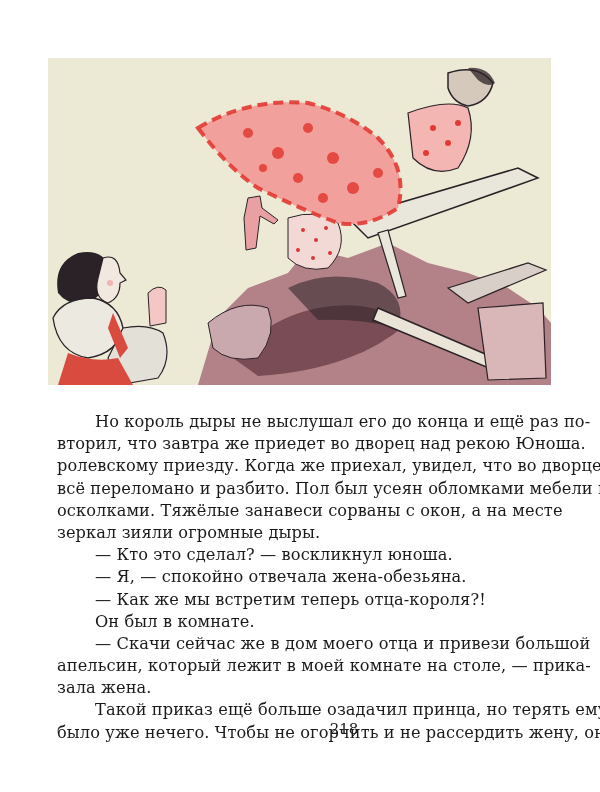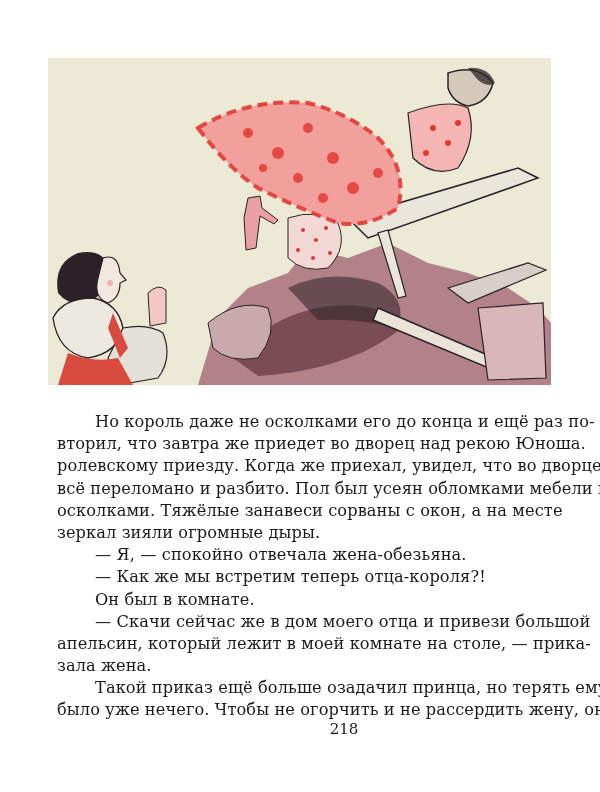--- a/index.html
+++ b/index.html
@@ -125,26 +125,27 @@
     <path d="M75 270 Q100 265 115 275 Q125 300 110 320 L70 327 L60 300 Z" fill="#e3e0d8" stroke="#2a2226" stroke-width="1.2"></path>
 
     <path d="M100 235 Q110 225 118 232 L118 265 L102 268 Z" fill="#f3c8c4" stroke="#2a2226" stroke-width="1"></path>
 
     <path d="M20 295 Q45 305 70 300 L85 327 L10 327 Z" fill="#d94b3f"></path>
     <path d="M65 255 L80 290 L72 300 L60 270 Z" fill="#d94b3f"></path>
   </svg>
 </div>
 
 <div class="text-block">
-  <span class="line indent">Но король даже не осколками его до конца и ещё раз по-</span>
+  <span class="line indent">Но король дыры не выслушал его до конца и ещё раз по-</span>
   <span class="line last">вторил, что завтра же приедет во дворец над рекою Юноша.</span>
   <span class="line">ролевскому приезду. Когда же приехал, увидел, что во дворце</span>
   <span class="line">всё переломано и разбито. Пол был усеян обломками мебели и</span>
   <span class="line">осколками. Тяжёлые занавеси сорваны с окон, а на месте</span>
   <span class="line last">зеркал зияли огромные дыры.</span>
+  <span class="line indent last">— Кто это сделал? — воскликнул юноша.</span>
   <span class="line indent last">— Я, — спокойно отвечала жена-обезьяна.</span>
   <span class="line indent last">— Как же мы встретим теперь отца-короля?!</span>
   <span class="line indent last">Он был в комнате.</span>
   <span class="line indent">— Скачи сейчас же в дом моего отца и привези большой</span>
   <span class="line">апельсин, который лежит в моей комнате на столе, — прика-</span>
   <span class="line last">зала жена.</span>
   <span class="line indent">Такой приказ ещё больше озадачил принца, но терять ему</span>
   <span class="line">было уже нечего. Чтобы не огорчить и не рассердить жену, он</span>
 </div>
 

